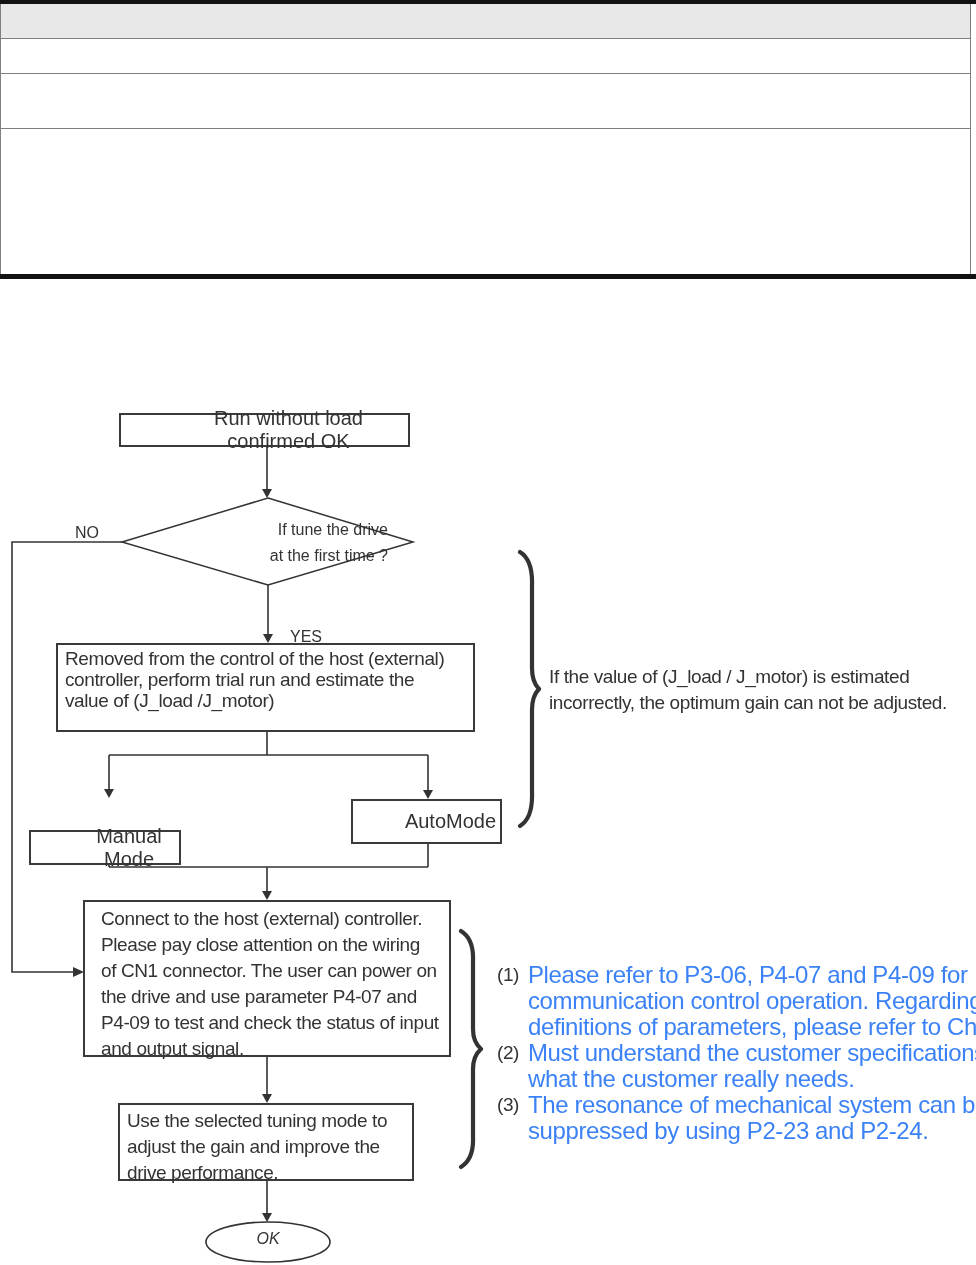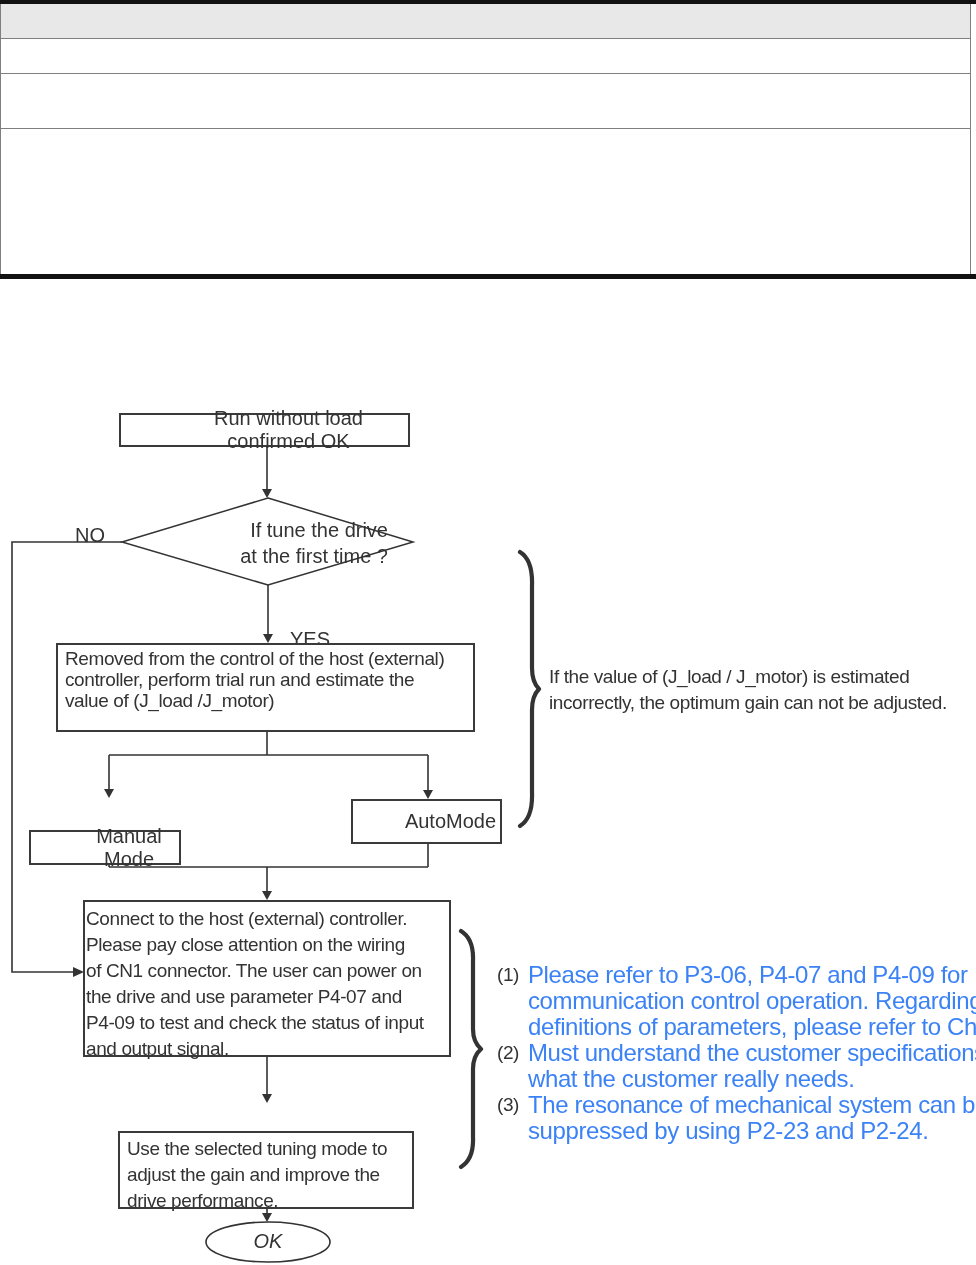--- a/index.html
+++ b/index.html
@@ -27,21 +27,21 @@
     position: absolute; border: 2px solid #3a3a3a; background: #ffffff;
     font-size: 20px; color: #333333;
     display: flex; align-items: center; justify-content: center; text-align: center; padding-left: 48px;
   }
   .fbox.para {
     display: block; text-align: left;
     font-size: 19px; letter-spacing: -0.4px; line-height: 26px;
     white-space: pre; justify-content: flex-start;
   }
   .flabel {
-    position: absolute; font-size: 20px; color: #333333; background: transparent;
+    position: absolute; font-size: 16px; color: #333333; background: transparent;
   }
   .flabel.centered { text-align: right; white-space: pre-line; line-height: 26px; }
   .note {
     position: absolute; font-size: 19px; letter-spacing: -0.4px;
     line-height: 26px; color: #333333; white-space: pre;
   }
   .note-list { position: absolute; }
   .note-item { display: flex; align-items: flex-start; }
   .note-item .num {
     flex: 0 0 31px; font-size: 19px; letter-spacing: -0.4px; line-height: 26px; color: #333333;
@@ -116,28 +116,28 @@
 value of (J_load /J_motor)</div>
 
   <div class="fbox" style="left:29px; top:798px; width:152px; height:35px;margin-top:32px;">
       <span>Manual Mode</span>
     </div>
 
   <div class="fbox" style="left:351px; top:799px; width:151px; height:45px;">
       <span>AutoMode</span>
     </div>
 
-  <div class="fbox para" style="left:83px; top:900px; width:368px; height:157px; padding:4px 1px;">Connect to the host (external) controller.
+  <div class="fbox para" style="left:83px; top:900px; width:368px; height:157px; padding:4px 16px;">Connect to the host (external) controller.
 Please pay close attention on the wiring
 of CN1 connector. The user can power on
 the drive and use parameter P4-07 and
 P4-09 to test and check the status of input
 and output signal.</div>
 
-  <div class="fbox para" style="left:118px; top:1103px; width:296px; height:78px; padding:3px 7px;margin-top:28px;">Use the selected tuning mode to
+  <div class="fbox para" style="left:118px; top:1103px; width:296px; height:78px; padding:3px 7px;">Use the selected tuning mode to
 adjust the gain and improve the
 drive performance.</div>
 
   <div class="flabel" style="left:206px; top:1230px; width:124px; text-align:center;font-style:italic;">OK</div>
 
   <div class="note" style="left:549px; top:664px; width:430px;">If the value of (J_load / J_motor) is estimated
 incorrectly, the optimum gain can not be adjusted.</div>
 
   <div class="note-list" style="left:497px; top:962px; width:478px;">
     <div class="note-item">

